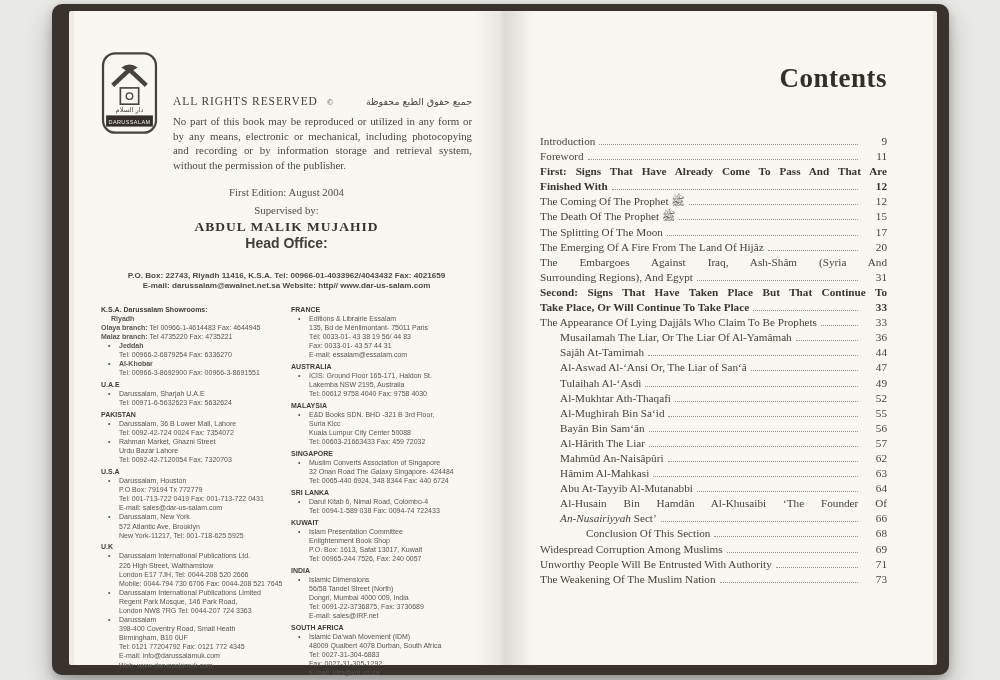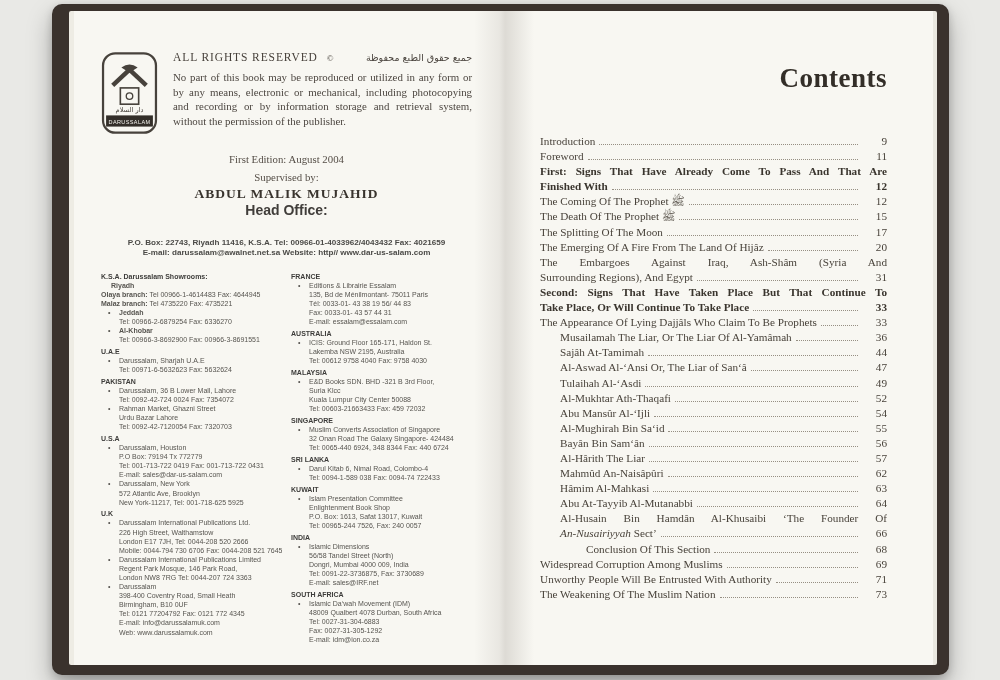--- a/index.html
+++ b/index.html
@@ -13,21 +13,21 @@
   .pages::after{content:"";position:absolute;left:50%;top:0;bottom:0;width:60px;transform:translateX(-50%);
          background:linear-gradient(to right,rgba(80,70,60,0) 0%,rgba(80,70,60,.09) 42%,rgba(80,70,60,.16) 52%,rgba(80,70,60,0) 100%);
          pointer-events:none;}
   .page{position:relative;height:100%;}
   .page-left{width:50.3%;padding:40px 34px 22px 27px;}
   .page-right{width:49.7%;padding:30px 46px 22px 34px;}
 
   
   .top-block{display:flex;gap:15px;}
   .logo{flex:0 0 57px;}
-  .rights{flex:1;min-width:0;}
+  .rights{flex:1;min-width:0;margin-top:44px;}
   .rights-head{display:flex;align-items:baseline;font-family:"Liberation Serif",serif;
                font-size:11.5px;letter-spacing:.9px;color:#453f39;}
   .copy{margin-left:9px;font-size:9px;letter-spacing:0;}
   .arabic{margin-left:auto;font-family:"DejaVu Sans",sans-serif;font-size:9.5px;letter-spacing:0;color:#4a443e;}
   .rights-para{margin:7px 0 0;font-family:"Liberation Serif",serif;font-size:10.9px;line-height:1.33;
                text-align:justify;color:#4c4640;}
 
   .center-block{text-align:center;}
   .edition{margin-top:14px;font-family:"Liberation Serif",serif;font-size:10.8px;color:#554e47;}
   .supervised{margin-top:6px;font-family:"Liberation Serif",serif;font-size:10.8px;color:#554e47;}
@@ -268,25 +268,20 @@
             <span class="toc-text">Tulaihah Al-‘Asdi</span>
             <span class="toc-dots"></span>
             <span class="toc-page">49</span>
           </div>
           <div class="toc-line ind1">
             <span class="toc-text">Al-Mukhtar Ath-Thaqafi</span>
             <span class="toc-dots"></span>
             <span class="toc-page">52</span>
           </div>
           <div class="toc-line ind1">
-            <span class="toc-text">Abu Mansûr Al-‘Ijli</span>
-            <span class="toc-dots"></span>
-            <span class="toc-page">54</span>
-          </div>
-          <div class="toc-line ind1">
             <span class="toc-text">Al-Mughirah Bin Sa‘id</span>
             <span class="toc-dots"></span>
             <span class="toc-page">55</span>
           </div>
           <div class="toc-line ind1">
             <span class="toc-text">Bayân Bin Sam‘ân</span>
             <span class="toc-dots"></span>
             <span class="toc-page">56</span>
           </div>
           <div class="toc-line ind1">

